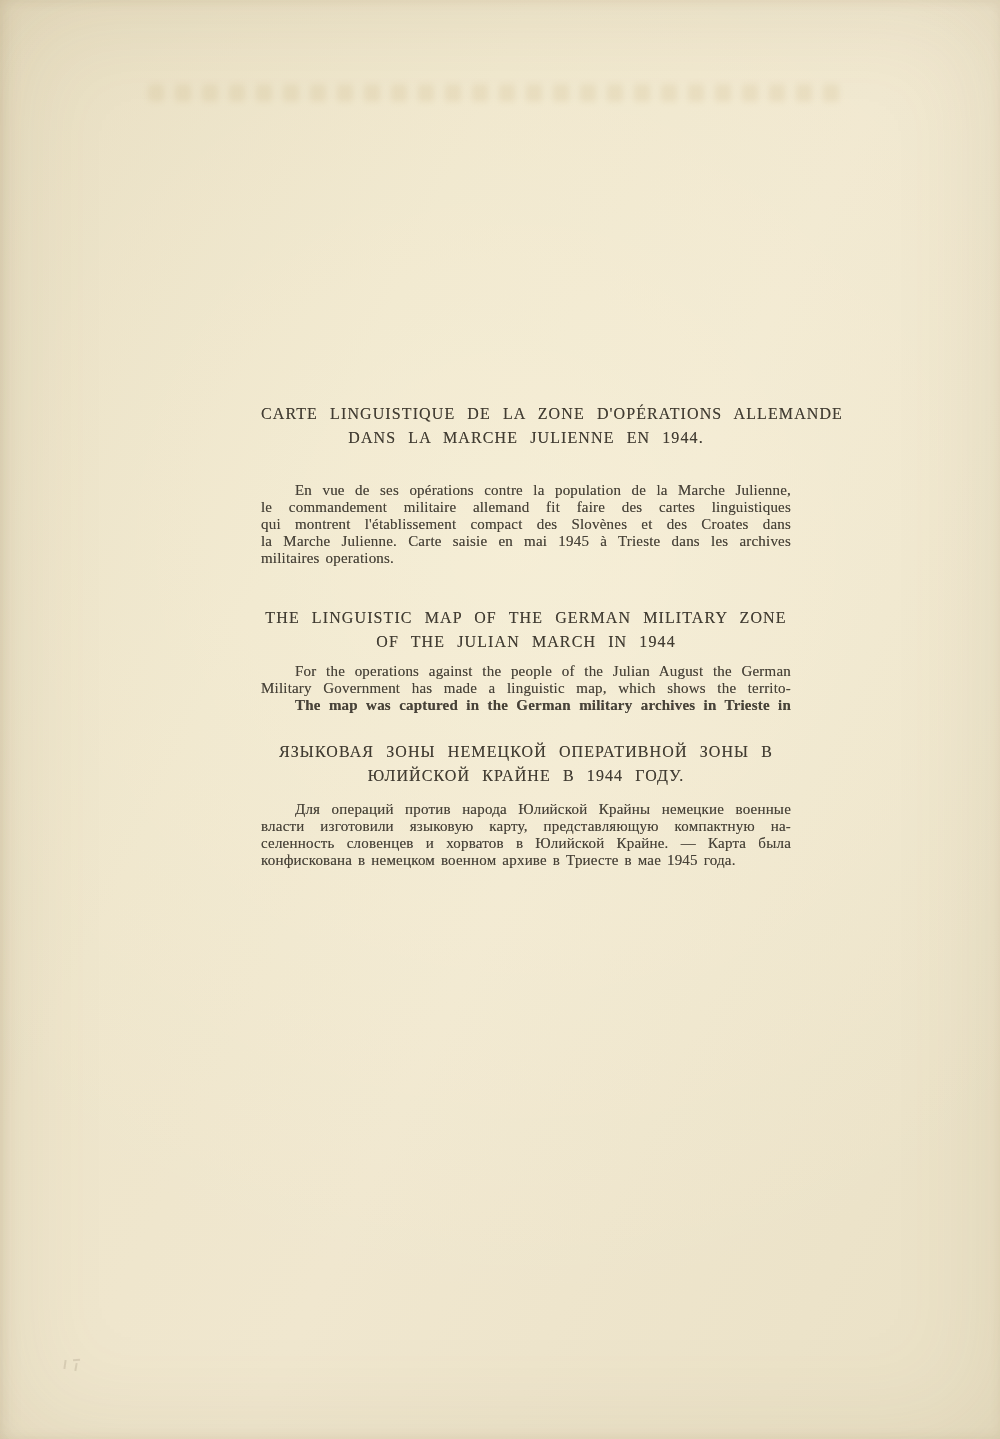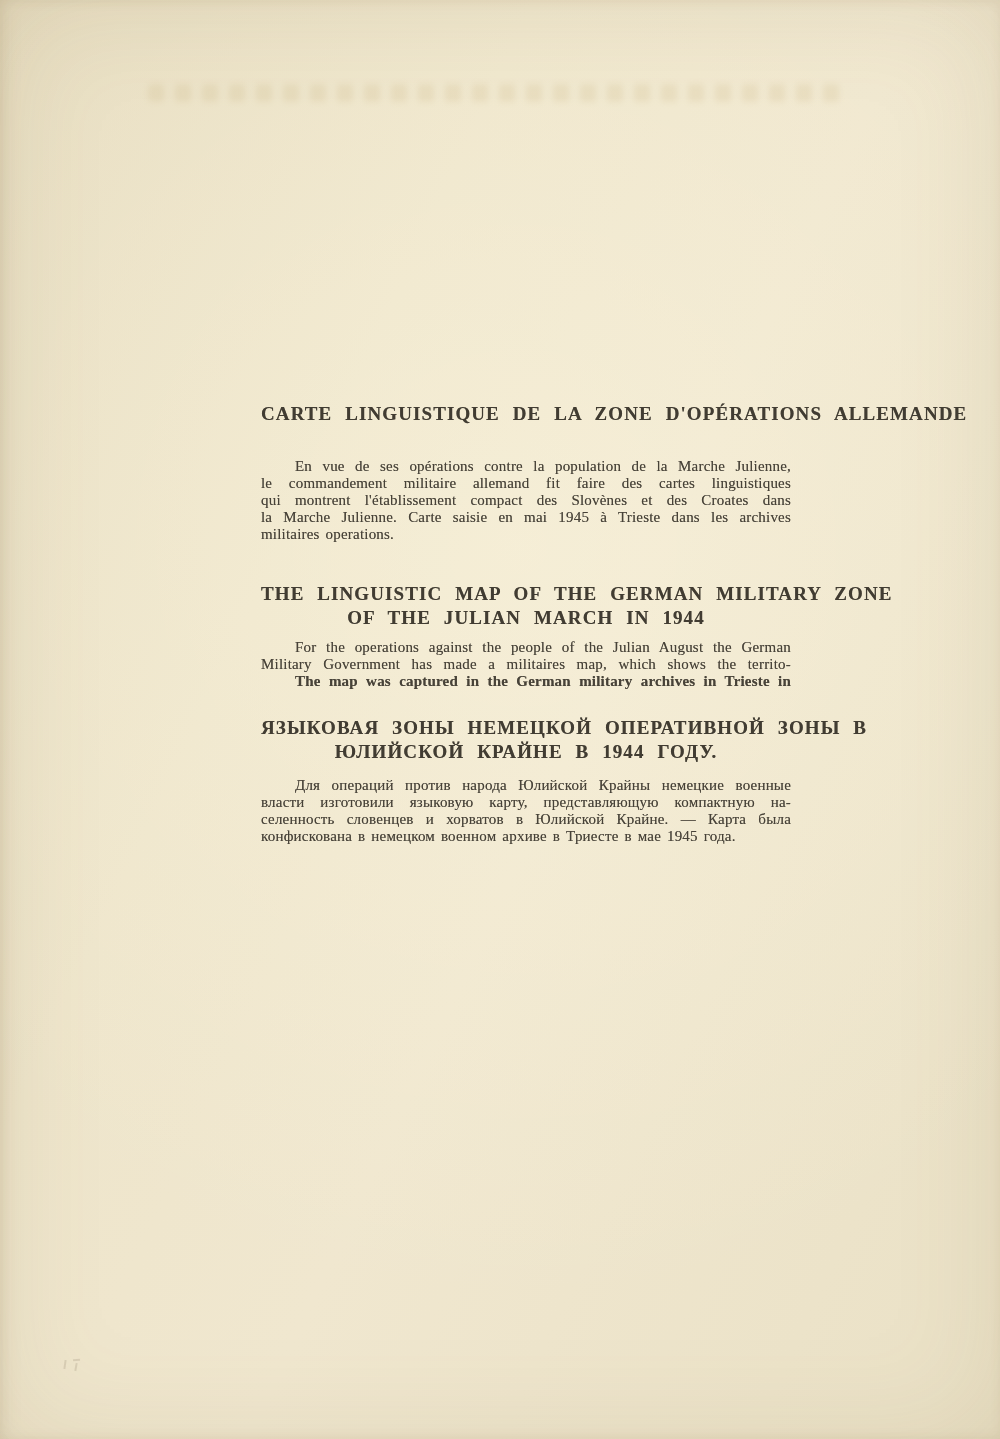--- a/index.html
+++ b/index.html
@@ -60,22 +60,22 @@
     position: absolute;
     top: 402px;
     left: 261px;
     width: 530px;
     font-size: 15px;
     letter-spacing: 0.2px;
     text-shadow: 0 0 0.5px rgba(71,66,56,0.55);
   }
 
   .heading {
-    font-weight: bold;
-    font-size: 19px;
+    font-weight: normal;
+    font-size: 16px;
     line-height: 24px;
     letter-spacing: 1.1px;
     word-spacing: 7px;
     color: #413c32;
   }
   .hln { display: block; text-align: center; white-space: nowrap; }
 
   .para { line-height: 17px; word-spacing: 2px; }
   .ln { display: block; text-align: justify; text-align-last: justify; }
   .ln.first { text-indent: 34px; }
@@ -92,38 +92,39 @@
 
 <div class="page">
 
   <div class="ghost"></div>
 
   <main class="text-block">
 
     <section class="sec-french">
       <h2 class="heading">
         <span class="hln">CARTE LINGUISTIQUE DE LA ZONE D'OPÉRATIONS ALLEMANDE</span>
+        <span class="hln">DANS LA MARCHE JULIENNE EN 1944.</span>
       </h2>
       <p class="para">
         <span class="ln first">En vue de ses opérations contre la population de la Marche Julienne,</span>
         <span class="ln">le commandement militaire allemand fit faire des cartes linguistiques</span>
         <span class="ln">qui montrent l'établissement compact des Slovènes et des Croates dans</span>
         <span class="ln">la Marche Julienne. Carte saisie en mai 1945 à Trieste dans les archives</span>
         <span class="ln last">militaires operations.</span>
       </p>
     </section>
 
     <section class="sec-english">
       <h2 class="heading">
         <span class="hln">THE LINGUISTIC MAP OF THE GERMAN MILITARY ZONE</span>
         <span class="hln">OF THE JULIAN MARCH IN 1944</span>
       </h2>
       <p class="para para-1">
         <span class="ln first">For the operations against the people of the Julian August the German</span>
-        <span class="ln">Military Government has made a militaires map, which shows the territo-</span>
+        <span class="ln">Military Government has made a linguistic map, which shows the territo-</span>
       </p>
       <p class="para para-2">
         <span class="ln first">The map was captured in the German military archives in Trieste in</span>
       </p>
     </section>
 
     <section class="sec-russian">
       <h2 class="heading">
         <span class="hln">ЯЗЫКОВАЯ ЗОНЫ НЕМЕЦКОЙ ОПЕРАТИВНОЙ ЗОНЫ В</span>
         <span class="hln">ЮЛИЙСКОЙ КРАЙНЕ В 1944 ГОДУ.</span>

